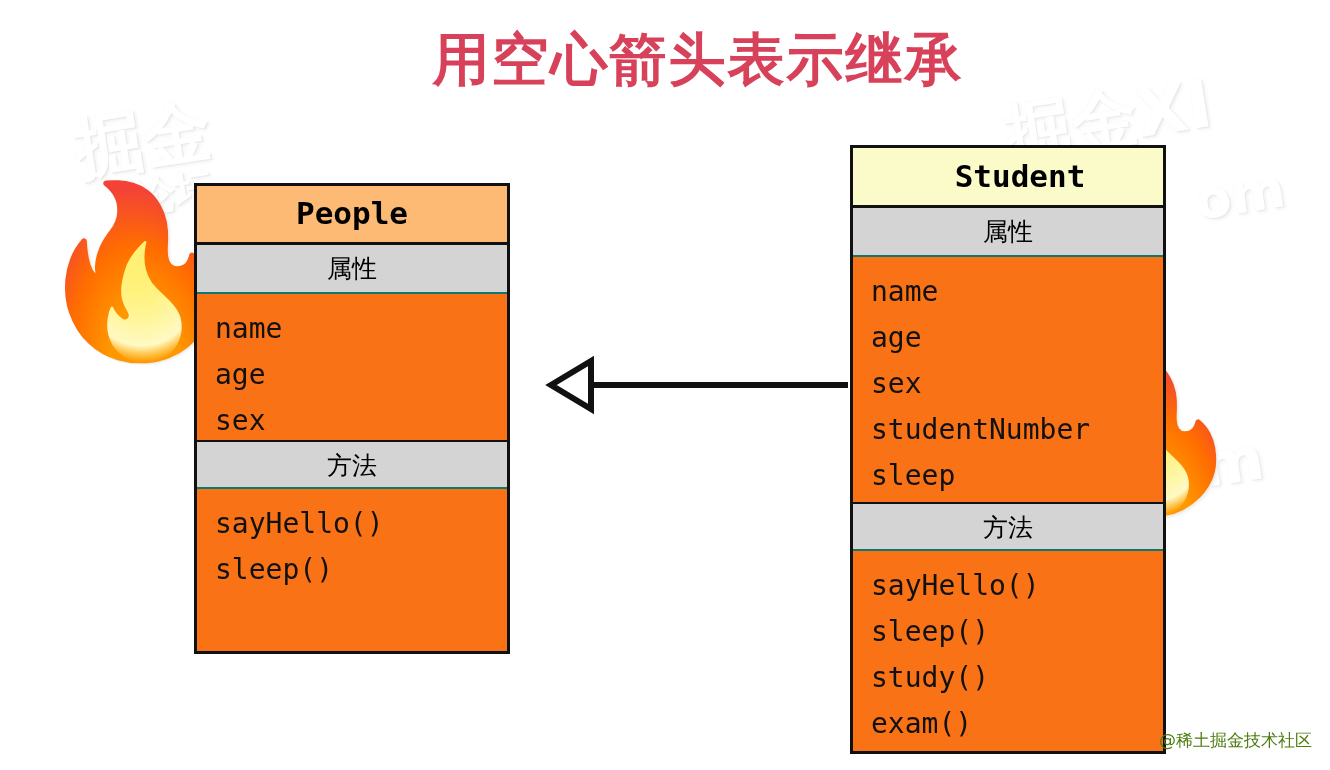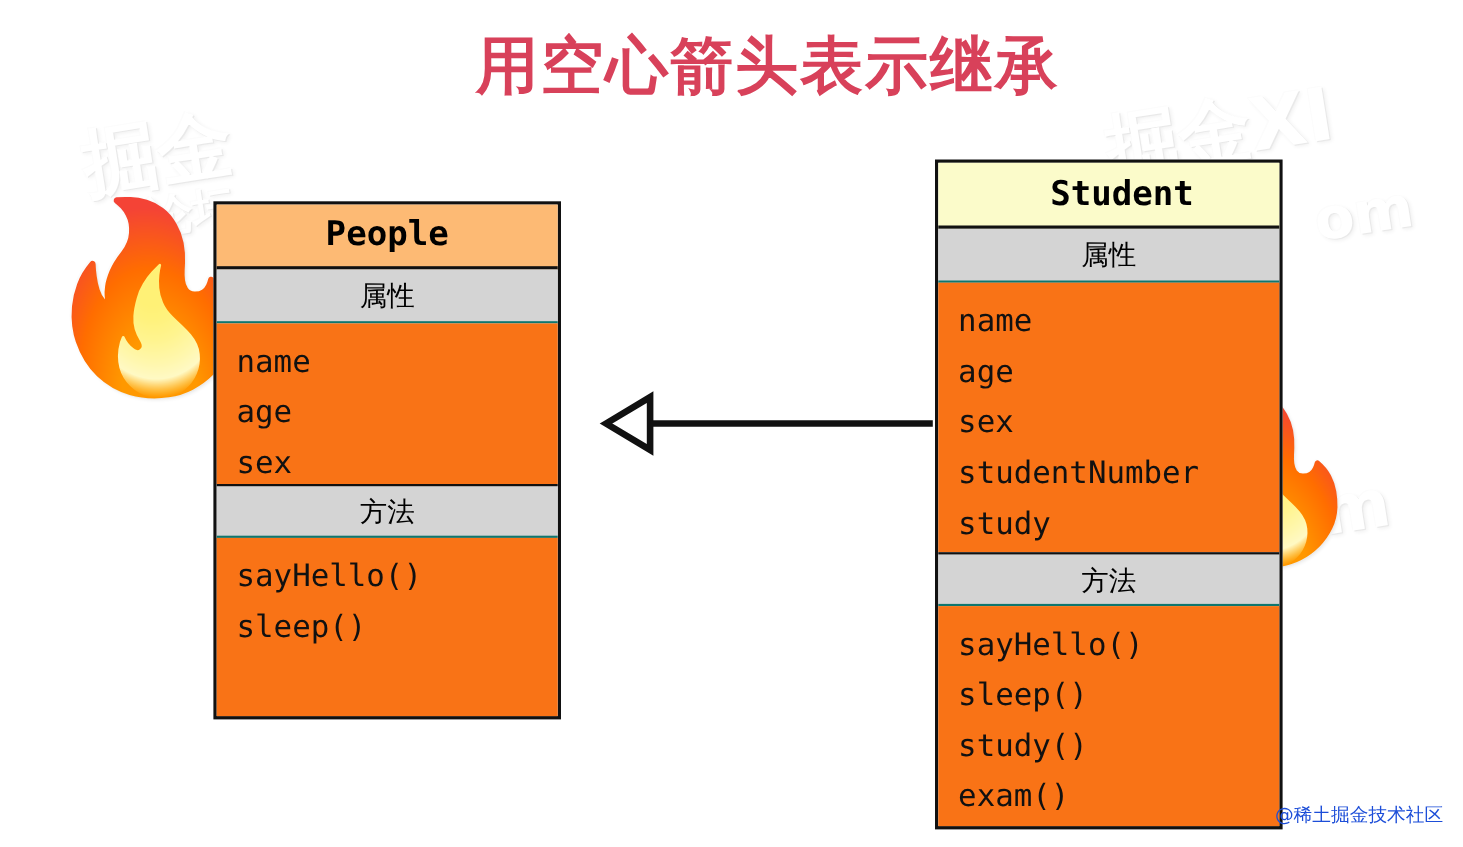--- a/index.html
+++ b/index.html
@@ -186,29 +186,29 @@
 </div>
 
 <div class="uml-class" id="student-class" style="border-color: rgb(17, 17, 17);">
   <div class="class-title" style="background: rgb(251, 251, 202); padding-left: 24px;">Student</div>
   <div class="section-header" style="background: rgb(212, 212, 212);">属性</div>
   <div class="member-list attrs-block">
     <div class="member-item">name</div>
     <div class="member-item">age</div>
     <div class="member-item">sex</div>
     <div class="member-item">studentNumber</div>
-    <div class="member-item">study</div>
+    <div class="member-item">sleep</div>
   </div>
   <div class="section-header section-divider-top" style="background: rgb(212, 212, 212);">方法</div>
   <div class="member-list methods-block">
     <div class="member-item">sayHello()</div>
     <div class="member-item">sleep()</div>
     <div class="member-item">study()</div>
     <div class="member-item">exam()</div>
   </div>
 </div>
 
 <svg class="inheritance-arrow" viewBox="0 0 320 74">
   <polygon points="11,37 51,13 51,61" fill="#ffffff" stroke="#111111" stroke-width="6" stroke-linejoin="miter"></polygon>
   <line x1="51" y1="37" x2="308" y2="37" stroke="#111111" stroke-width="6"></line>
 </svg>
 
-<div class="corner-watermark" style="color: #1d4ed8;">@稀土掘金技术社区</div>
+<div class="corner-watermark" style="color: #4d7c0f;">@稀土掘金技术社区</div>
 
 </body></html>

